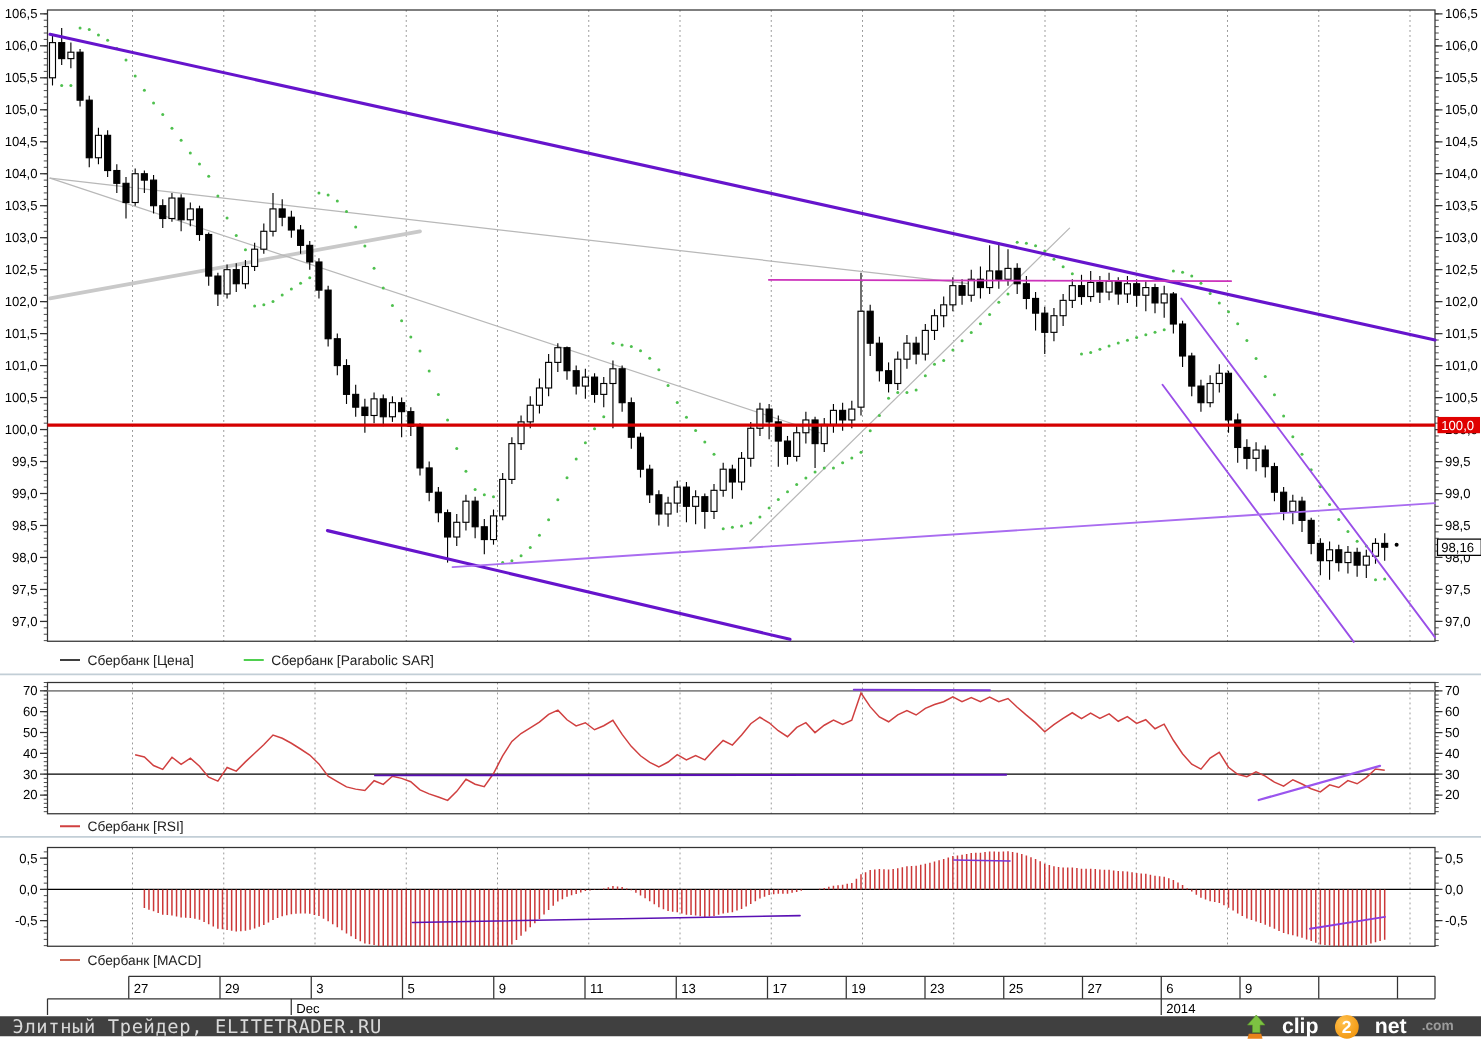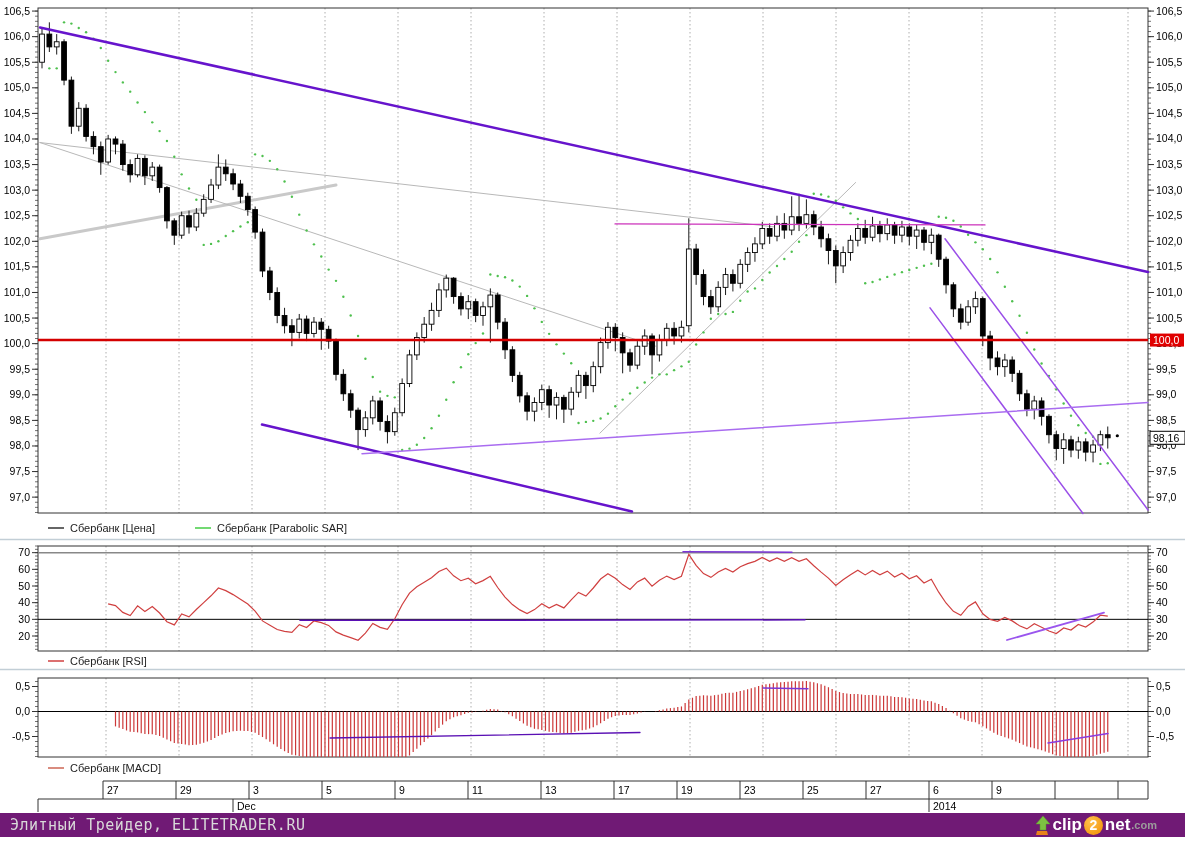--- a/index.html
+++ b/index.html
@@ -1,23 +1,23 @@
 <!DOCTYPE html>
 <html><head>
 <meta charset="utf-8">
 <style>
   html,body{margin:0;padding:0;background:#fff;width:1185px;height:841px;overflow:hidden;
             font-family:"Liberation Sans",sans-serif;}
   #stage{position:relative;width:1185px;height:841px;background:#fff;}
   #chart-svg{position:absolute;left:0;top:0;}
-  #footer-bar{position:absolute;left:0;top:813px;width:1185px;height:24px;background:#701a75;
+  #footer-bar{position:absolute;left:0;top:813px;width:1185px;height:16px;background:#404040;
               display:flex;align-items:center;justify-content:space-between;}
   #footer-site{color:#d9d9d9;font-family:"DejaVu Sans Mono",monospace;font-size:15px;
                letter-spacing:0.5px;padding-left:10px;white-space:nowrap;}
-  #footer-logo{display:flex;align-items:center;padding-right:28px;gap:1px;}
+  #footer-logo{display:flex;align-items:center;padding-right:22px;gap:12px;}
   #footer-logo .lg-txt{color:#fff;font-weight:bold;font-size:17px;font-family:"Liberation Sans",sans-serif;}
   #footer-logo .lg-circle{display:inline-flex;align-items:center;justify-content:center;
      width:19px;height:19px;border-radius:50%;background:radial-gradient(circle at 35% 30%,#ffc04d,#ef8d00);
      color:#fff;font-weight:bold;font-size:14px;margin:0 1px;}
   #footer-logo .lg-tld{color:#9b9b9b;font-size:11px;font-weight:bold;}
   text{font-family:"Liberation Sans",sans-serif;}
 </style>
 </head>
 <body>
 

